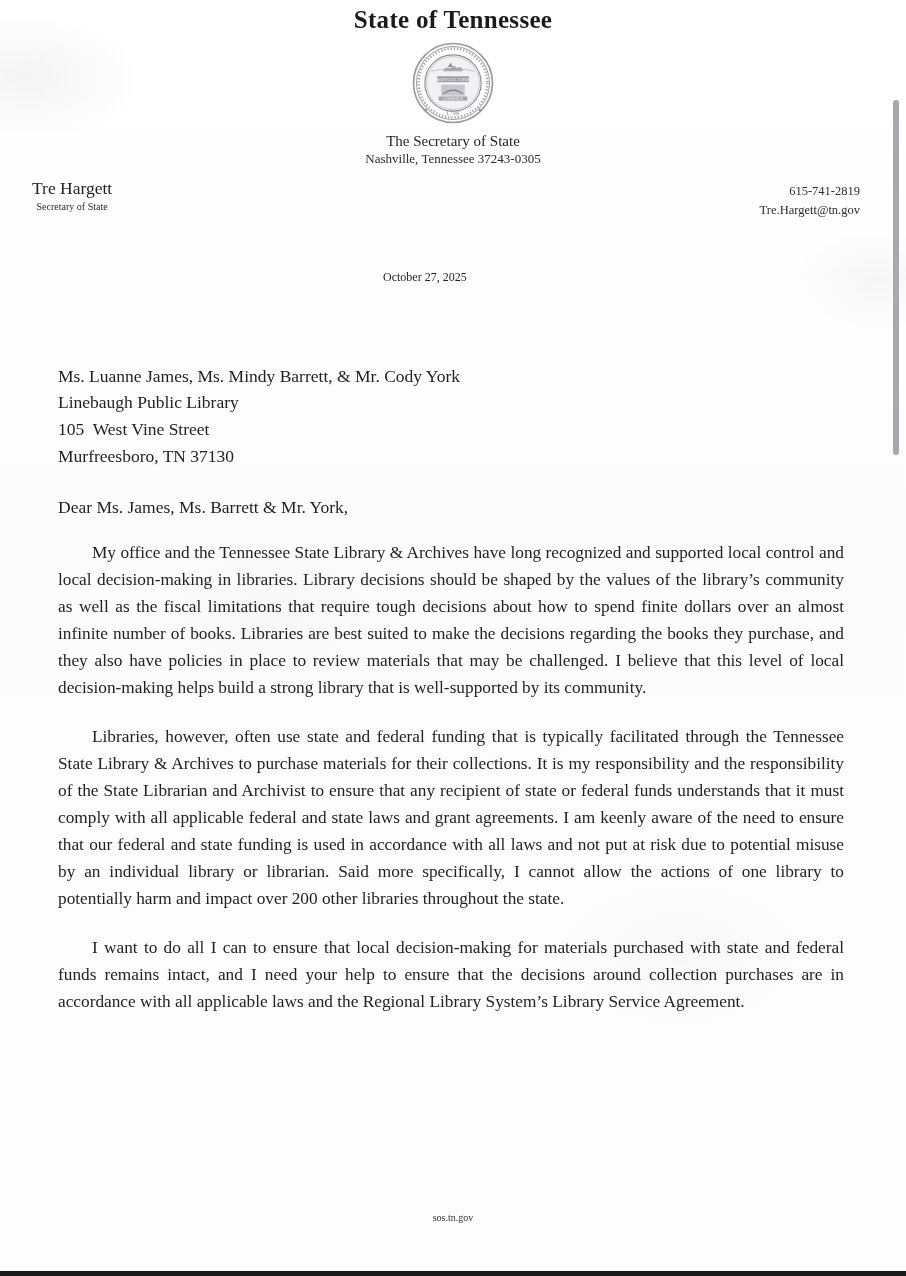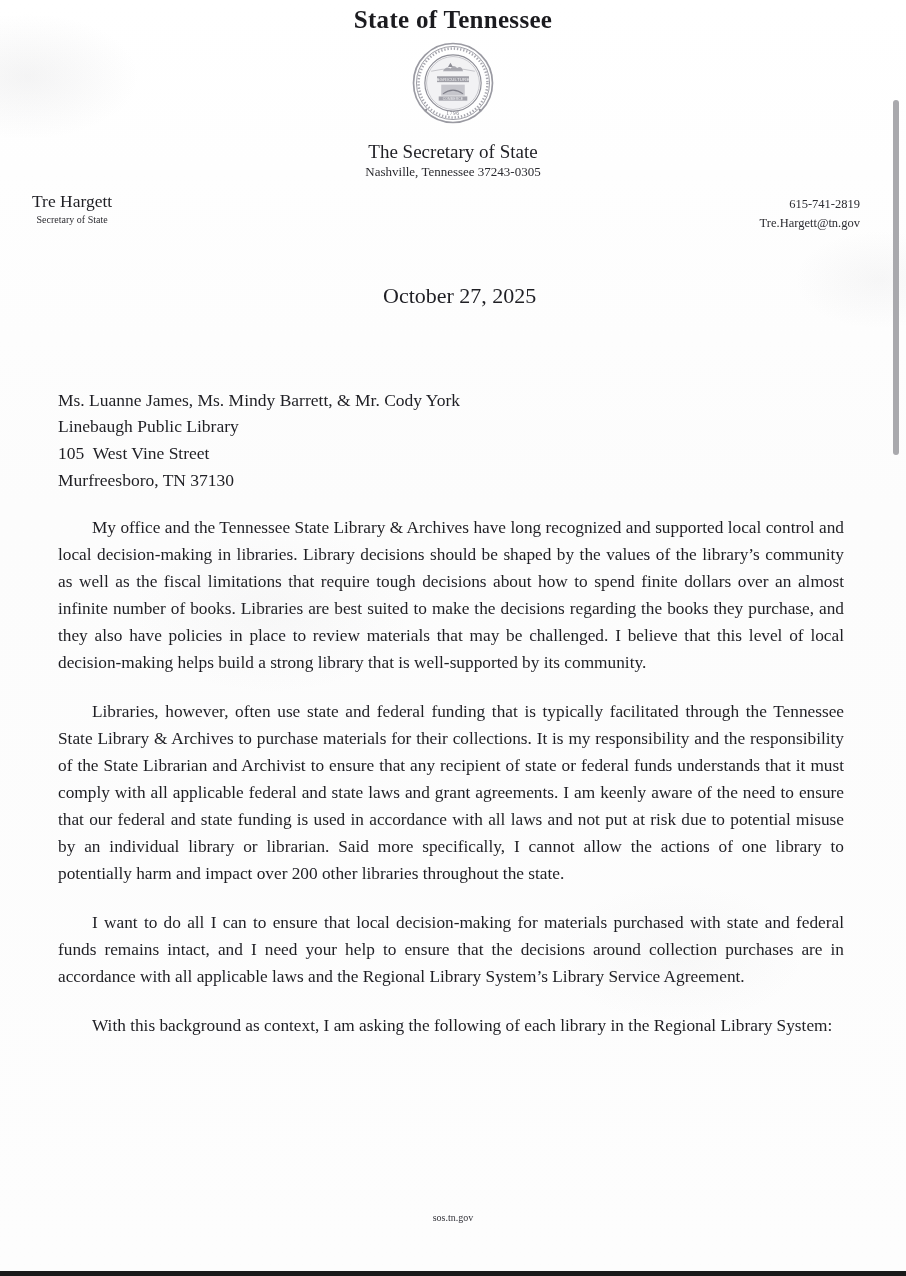--- a/index.html
+++ b/index.html
@@ -49,23 +49,23 @@
     line-height: 1.1;
   }
   .seal-wrap {
     margin-top: 6px;
     height: 86px;
     display: flex;
     justify-content: center;
     align-items: center;
   }
   .office-title {
-    font-size: 19px;
-    color: #1f1f24;
-    margin-top: 14px;
+    font-size: 15px;
+    color: #1f1f24;
+    margin-top: 6px;
     line-height: 1.25;
   }
   .office-sub {
     font-size: 13px;
     color: #2a2a2f;
     line-height: 1.35;
   }
 
   
   .meta-row {
@@ -100,21 +100,21 @@
     line-height: 1.5;
   }
 
   
   .body-block {
     padding: 0 62px 0 58px;
   }
   .date-line {
     margin-top: 40px;
     margin-left: 325px;
-    font-size: 22px;
+    font-size: 12px;
     color: #1f1f24;
   }
   .address-block {
     margin-top: 78px;
     font-size: 17.5px;
     color: #1f1f24;
     line-height: 1.52;
     white-space: pre-wrap;
   }
   .salutation {
@@ -208,24 +208,24 @@
         <div>Tre.Hargett@tn.gov</div>
       </div>
     </div>
 
     <div class="body-block">
       <div class="date-line">October 27, 2025</div>
       <div class="address-block">Ms. Luanne James, Ms. Mindy Barrett, &amp; Mr. Cody York
 Linebaugh Public Library
 105  West Vine Street
 Murfreesboro, TN 37130</div>
+      <div class="salutation">Dear Ms. James, Ms. Barrett &amp; Mr. York,</div>
       <p class="para">My office and the Tennessee State Library &amp; Archives have long recognized and supported local control and local decision-making in libraries. Library decisions should be shaped by the values of the library’s community as well as the fiscal limitations that require tough decisions about how to spend finite dollars over an almost infinite number of books. Libraries are best suited to make the decisions regarding the books they purchase, and they also have policies in place to review materials that may be challenged. I believe that this level of local decision-making helps build a strong library that is well-supported by its community.</p>
       <p class="para">Libraries, however, often use state and federal funding that is typically facilitated through the Tennessee State Library &amp; Archives to purchase materials for their collections. It is my responsibility and the responsibility of the State Librarian and Archivist to ensure that any recipient of state or federal funds understands that it must comply with all applicable federal and state laws and grant agreements. I am keenly aware of the need to ensure that our federal and state funding is used in accordance with all laws and not put at risk due to potential misuse by an individual library or librarian. Said more specifically, I cannot allow the actions of one library to potentially harm and impact over 200 other libraries throughout the state.</p>
       <p class="para">I want to do all I can to ensure that local decision-making for materials purchased with state and federal funds remains intact, and I need your help to ensure that the decisions around collection purchases are in accordance with all applicable laws and the Regional Library System’s Library Service Agreement.</p>
-      <p class="para">With this background as context, I am asking the following of each library in the Regional Library System:</p>
     </div>
   </div>
 
   <div class="footer-url">sos.tn.gov</div>
 
   <div class="scrollbar-track">
     <div class="scrollbar-thumb"></div>
   </div>
 </div>
 

